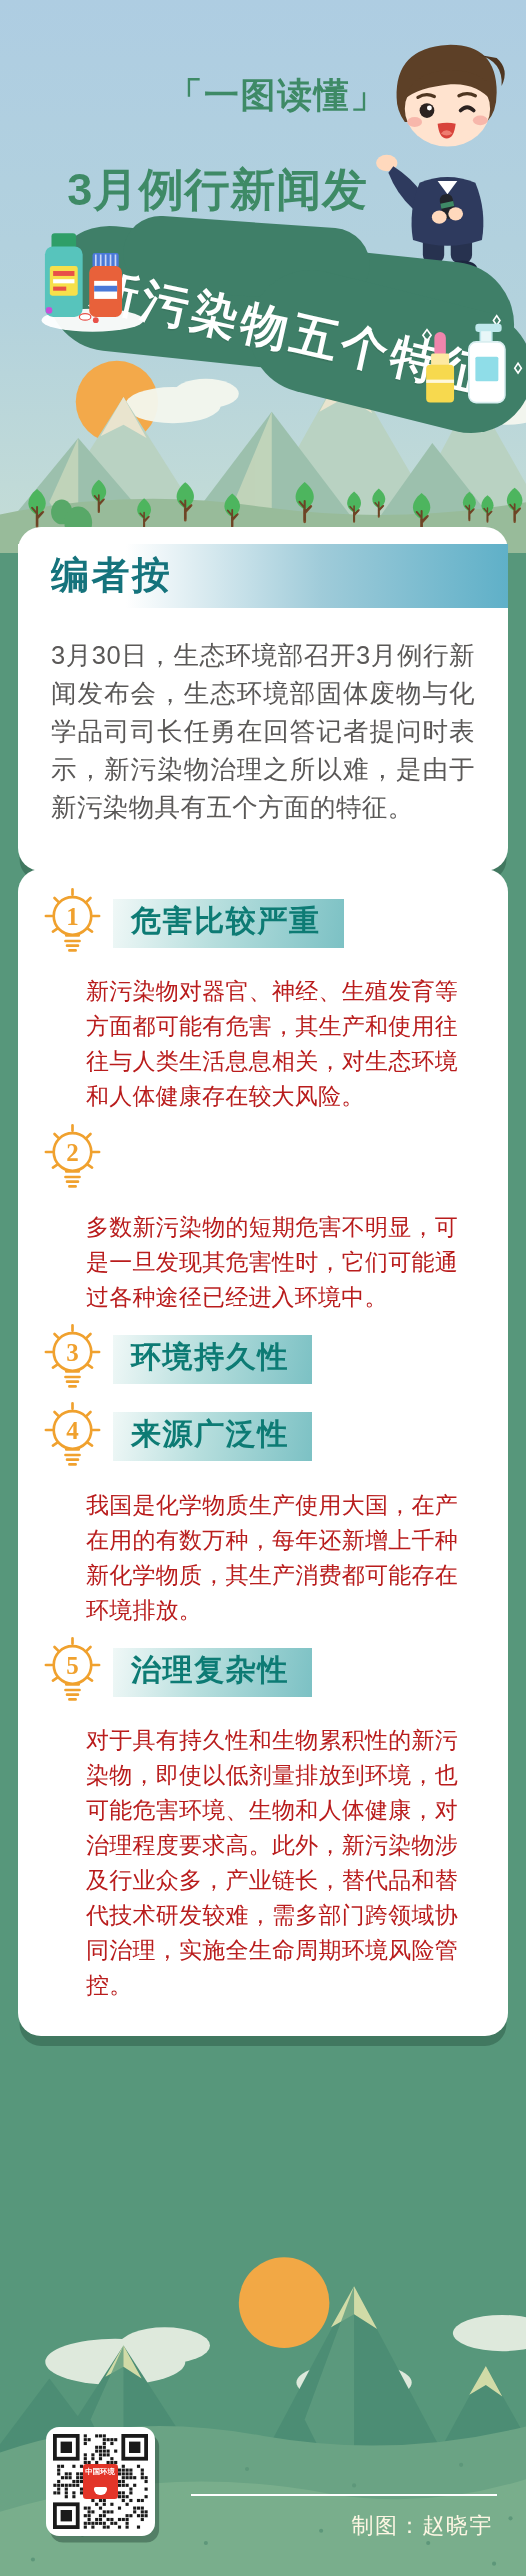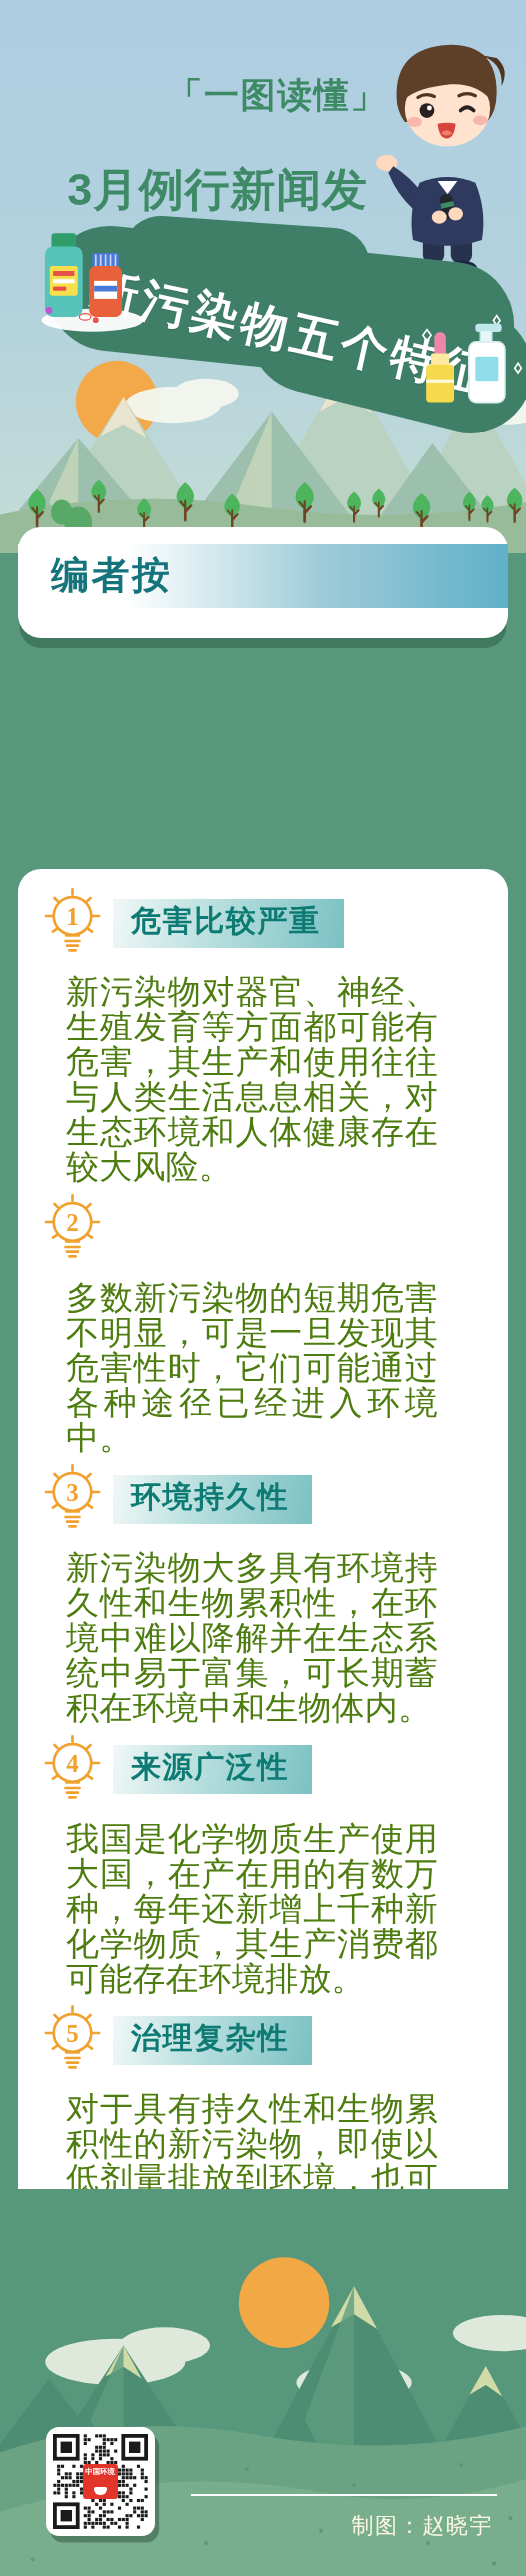--- a/index.html
+++ b/index.html
@@ -22,38 +22,38 @@
   .blob1{left:46px;top:244px;width:469px;height:125px;transform:rotate(6deg);}
   .blob2{left:247px;top:290px;width:288px;height:123px;transform:rotate(14deg);}
   .blob3{left:123px;top:222px;width:247px;height:74px;transform:rotate(4deg);border-radius:37px;}
   .banner-text{position:absolute;left:92px;top:257px;width:428px;
     transform:rotate(12.5deg);transform-origin:0 50%;
     font-size:47px;font-weight:900;color:#ffffff;letter-spacing:4.1px;white-space:nowrap;
     text-shadow:0 1.6px 0 rgba(0,0,0,.08);}
   
   .card{position:absolute;left:18px;width:490px;background:#ffffff;border-radius:23px;
     box-shadow:0 11.5px 0 -1.6px rgba(47,94,74,.55);}
-  #card-note{top:527px;padding:0 33px 30px 33px;}
+  #card-note{top:527px;padding:0 33px 45px 33px;}
   #card-features{top:869px;padding:21.4px 0 33px 0;}
   .note-band{margin:16.5px -33px 0 -33px;height:64px;display:flex;align-items:center;
     padding-left:33px;border-radius:0;
     background:linear-gradient(90deg,#ffffff 0%,#ffffff 22%,#9fcbd9 62%,#5fb0c8 100%);}
   .note-heading{font-size:38px;font-weight:bold;color:#15737c;letter-spacing:2.5px;}
   .note-body{margin-top:28px;font-size:25.5px;line-height:38px;color:#5a5857;
     text-align:justify;letter-spacing:0.4px;}
   .sec{margin-top:11.5px;}
   .sec:first-child{margin-top:0;}
   .sec-head{height:66px;display:flex;align-items:center;padding-left:21.4px;}
   .bulb{width:67px;height:72px;flex:0 0 auto;}
   .band{margin-left:6.6px;height:49px;display:flex;align-items:center;
     padding:0 23px 4px 18px;
     background:linear-gradient(100deg,#f0f8f7 0%,#b6dedd 45%,#7cc1c4 100%);}
   .sec-title{font-size:30px;font-weight:bold;color:#0d7b74;letter-spacing:1.6px;white-space:nowrap;}
-  .sec-body{margin:18px 26px 0 48px;width:372px;font-size:33px;line-height:35px;
-    color:#4d7c0f;text-align:justify;letter-spacing:0.2px;}
+  .sec-body{margin:18px 26px 0 68px;width:372px;font-size:23px;line-height:35px;
+    color:#b91c1c;text-align:justify;letter-spacing:0.2px;}
   
   .bottom-scene{position:absolute;left:0;top:2189px;width:527px;height:387px;}
   
   .qr-card{position:absolute;left:46px;top:2427px;width:109px;height:109px;background:#ffffff;
     border-radius:13px;box-shadow:4.1px 6.6px 0 rgba(38,70,55,.45);padding:6.6px;}
   .qr-wrap{position:relative;width:95px;height:95px;}
   .qr-logo{position:absolute;left:30px;top:30px;width:35px;height:35px;background:#e33529;
     border-radius:3.3px;display:flex;flex-direction:column;align-items:center;justify-content:center;gap:10px;}
   .qr-logo-label{color:#ffffff;font-size:7.4px;font-weight:bold;letter-spacing:0;white-space:nowrap;}
   .qr-book{width:13px;height:7.4px;background:#ffffff;border-radius:1.6px 1.6px 5.8px 5.8px;}
@@ -211,20 +211,21 @@
     <rect x="76" y="12" width="32" height="10" rx="4" fill="#bfe8ec"></rect>
     <rect x="82" y="20" width="14" height="14" fill="#e8f7f8" stroke="#bfe8ec" stroke-width="2"></rect>
     <rect x="68" y="34" width="44" height="74" rx="9" fill="#ffffff" stroke="#d9eef0" stroke-width="2"></rect>
     <rect x="76" y="52" width="28" height="30" rx="2" fill="#8fdde8"></rect>
   </svg>
 
   <div id="card-note" class="card">
     <div class="note-band">
       <span class="note-heading">编者按</span>
     </div>
+    <div class="note-body">3月30日，生态环境部召开3月例行新闻发布会，生态环境部固体废物与化学品司司长任勇在回答记者提问时表示，新污染物治理之所以难，是由于新污染物具有五个方面的特征。</div>
   </div>
 
   <div id="card-features" class="card">
 
     <div class="sec">
       <div class="sec-head">
         <svg class="bulb" viewBox="0 0 80 92">
           <g stroke="#f0a12e" stroke-width="3.4" stroke-linecap="round" fill="none">
             <circle cx="40" cy="37" r="24"></circle>
             <path d="M6,37 h8 M66,37 h8 M40,3 v7 M17,14 l6,6 M63,14 l-6,6 M15,57 l6,-4 M65,57 l-6,-4"></path>
@@ -260,21 +261,20 @@
             <circle cx="40" cy="37" r="24"></circle>
             <path d="M6,37 h8 M66,37 h8 M40,3 v7 M17,14 l6,6 M63,14 l-6,6 M15,57 l6,-4 M65,57 l-6,-4"></path>
             <path d="M32,62 h16 M31,69 h18 M33,75 h14 M36,81 h8"></path>
           </g>
           <text x="40" y="48" text-anchor="middle" font-size="32" font-weight="bold" font-family="Liberation Serif, DejaVu Serif, serif" fill="#f0a12e">3</text>
         </svg>
         <div class="band">
           <span class="sec-title">环境持久性</span>
         </div>
       </div>
-      <div class="sec-body">新污染物大多具有环境持久性和生物累积性，在环境中难以降解并在生态系统中易于富集，可长期蓄积在环境中和生物体内。</div>
     </div>
 
     <div class="sec">
       <div class="sec-head">
         <svg class="bulb" viewBox="0 0 80 92">
           <g stroke="#f0a12e" stroke-width="3.4" stroke-linecap="round" fill="none">
             <circle cx="40" cy="37" r="24"></circle>
             <path d="M6,37 h8 M66,37 h8 M40,3 v7 M17,14 l6,6 M63,14 l-6,6 M15,57 l6,-4 M65,57 l-6,-4"></path>
             <path d="M32,62 h16 M31,69 h18 M33,75 h14 M36,81 h8"></path>
           </g>

